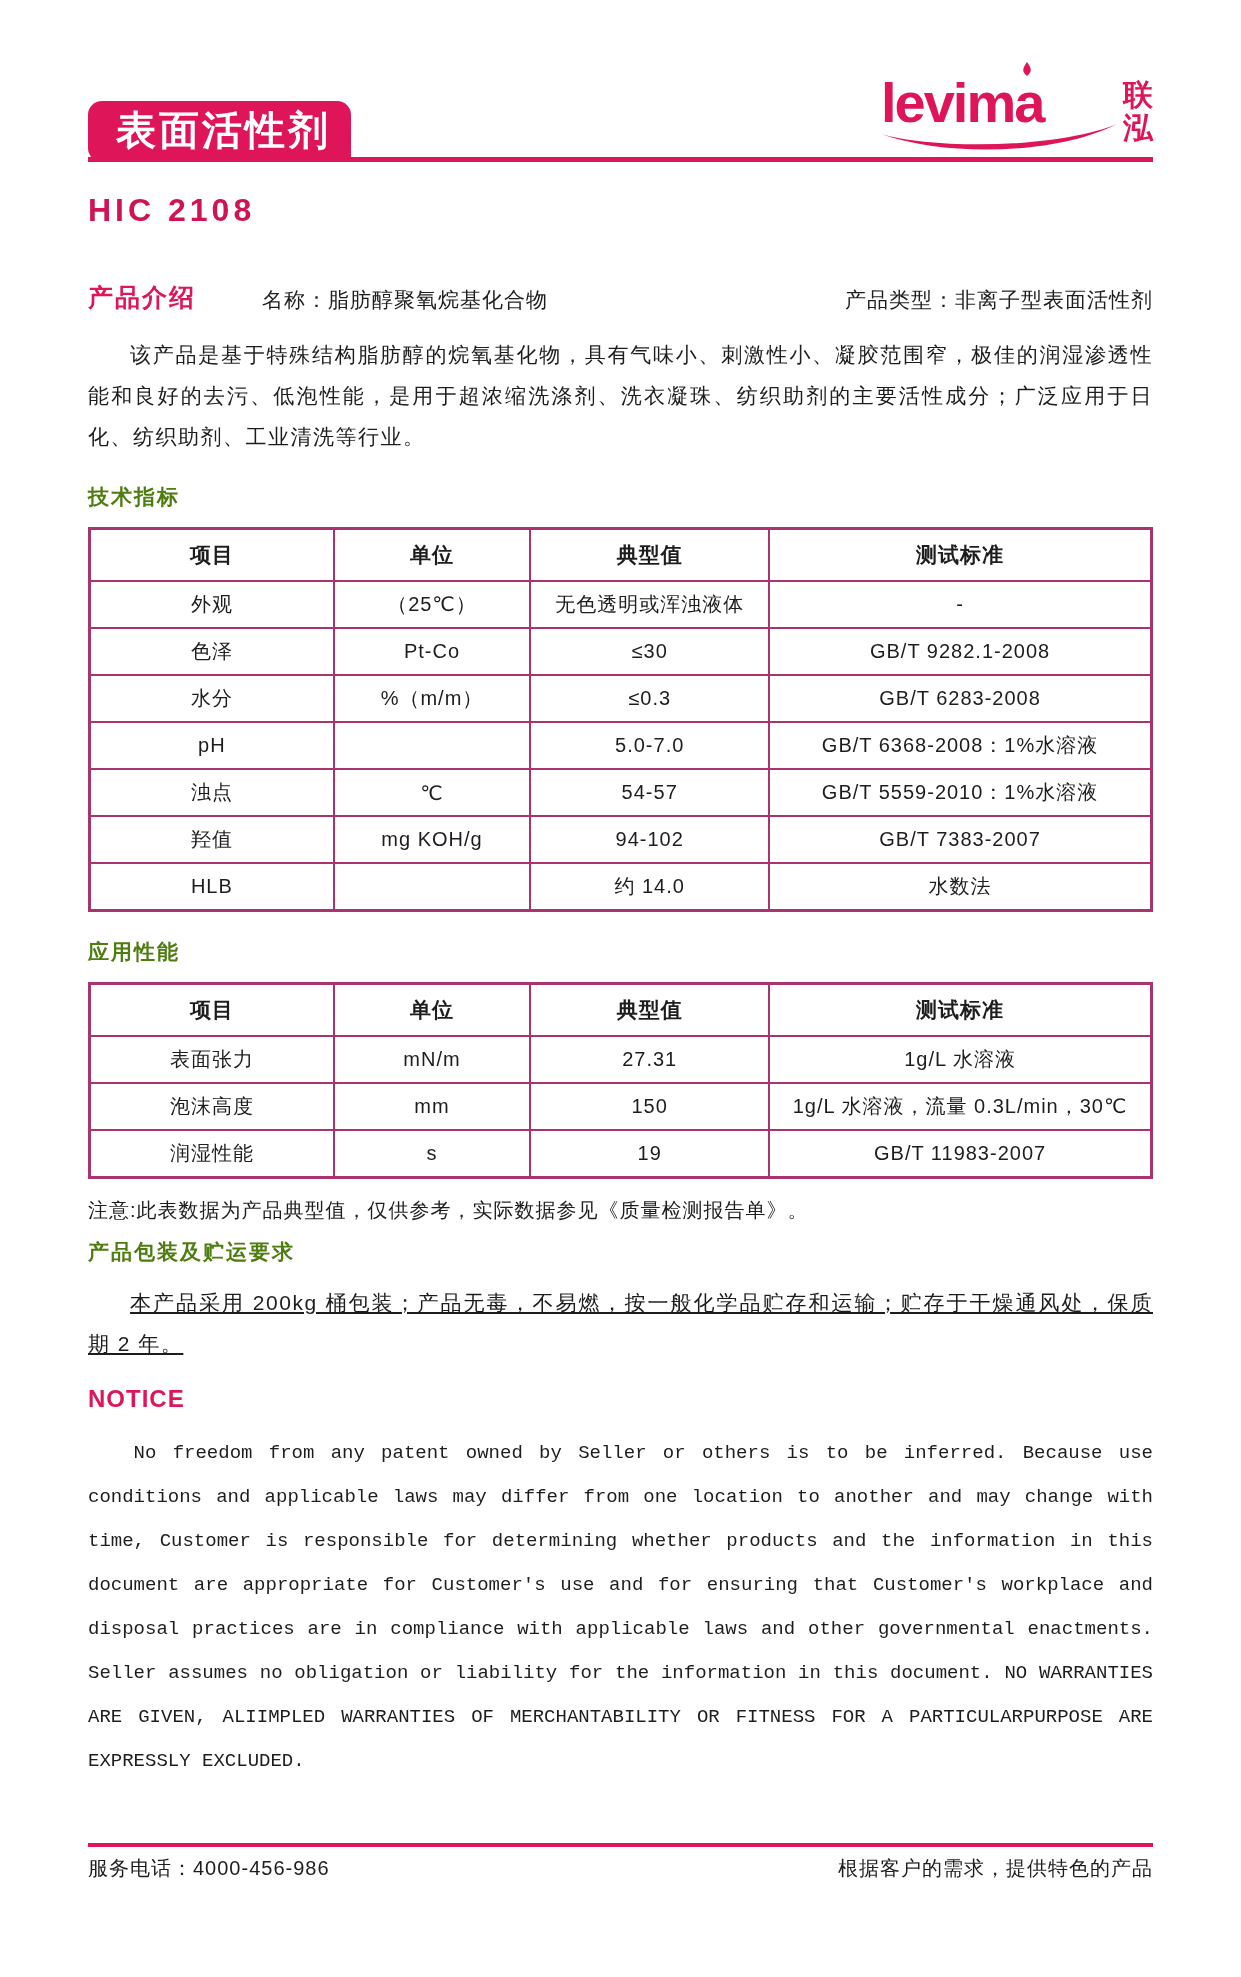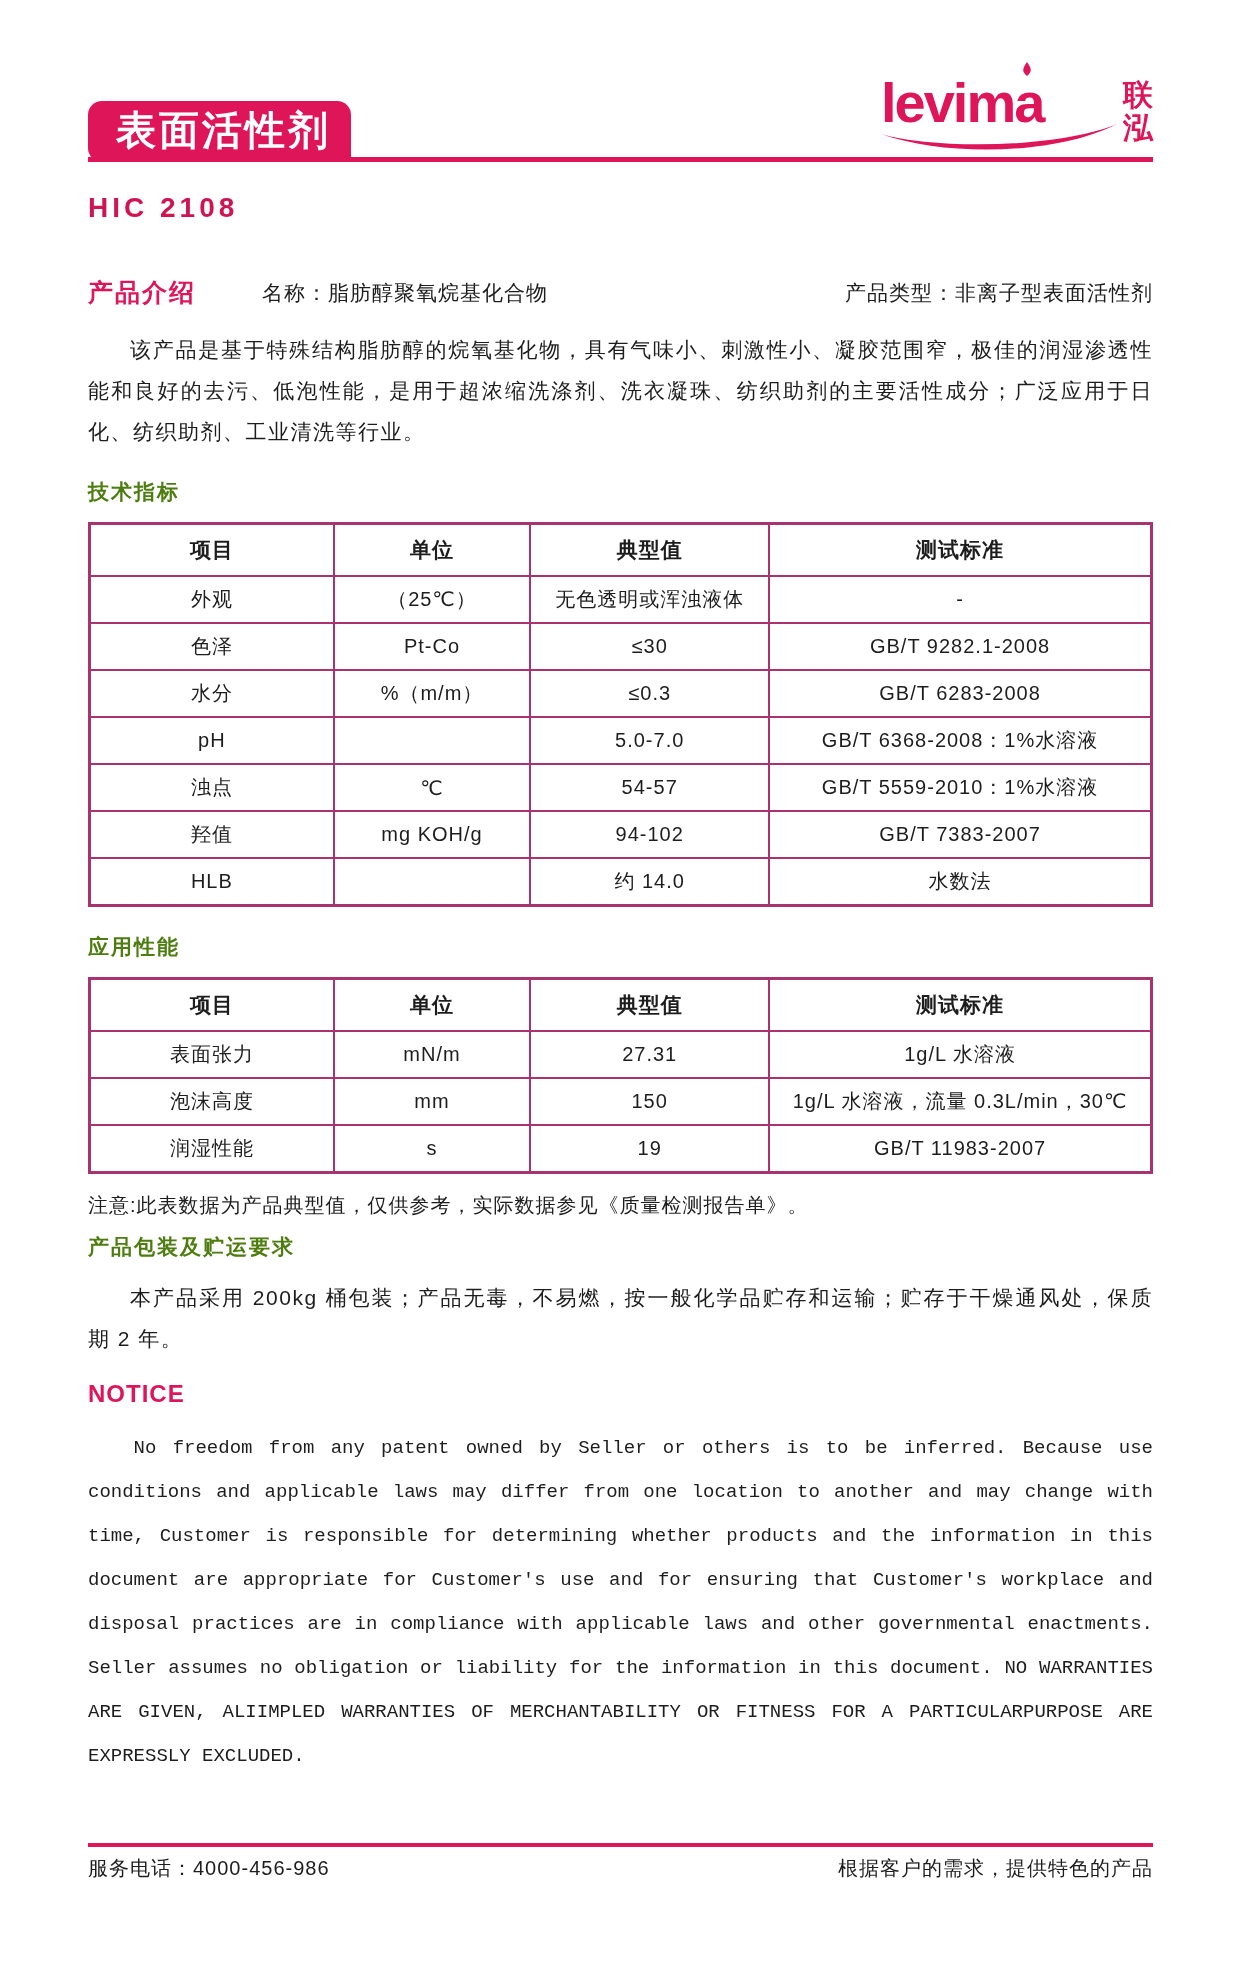--- a/index.html
+++ b/index.html
@@ -20,25 +20,25 @@
   }
   .brand{position:absolute;right:0;bottom:6px;display:flex;align-items:flex-start;}
   .brand-cjk{
     color:#DE1659;font-weight:bold;font-size:30px;line-height:33px;
     margin-left:4px;margin-top:18px;letter-spacing:0;
   }
   .brand-cjk div{display:block;}
 
   
   .product-code{
-    margin-top:30px;color:#D01452;font-size:28px;font-weight:bold;letter-spacing:4px;
-  }
-
-  
-  .intro-row{margin-top:52px;display:flex;align-items:center;}
+    margin-top:30px;color:#D01452;font-size:32px;font-weight:bold;letter-spacing:4px;
+  }
+
+  
+  .intro-row{margin-top:52px;display:flex;align-items:flex-end;}
   .h-section{color:#DE1659;font-size:25px;font-weight:bold;letter-spacing:2px;}
   .intro-name{font-size:21px;margin-left:66px;letter-spacing:1px;}
   .intro-type{font-size:21px;margin-left:auto;letter-spacing:1px;}
 
   .para-cn{
     margin-top:20px;font-size:21px;line-height:41px;letter-spacing:1.5px;
     text-indent:2em;text-align:justify;
   }
 
   
@@ -54,21 +54,21 @@
     font-size:20px;letter-spacing:1px;padding:0 4px;
     overflow:hidden;white-space:nowrap;
   }
   table.spec th{height:50px;font-size:21px;font-weight:bold;}
   table.spec td{height:45px;font-weight:normal;}
 
   .note-line{margin-top:18px;font-size:20px;letter-spacing:1px;}
 
   .para-pack{
     margin-top:16px;font-size:21px;line-height:41px;letter-spacing:1.5px;
-    text-indent:2em;text-align:justify;
+    text-indent:2em;text-align:justify;text-decoration:underline;
   }
 
   .notice-head{margin-top:16px;color:#DE1659;font-size:24px;font-weight:bold;letter-spacing:1px;}
   .para-en{
     margin-top:18px;font-family:"Liberation Mono","DejaVu Sans Mono",monospace;
     font-size:19px;line-height:44px;text-align:justify;text-indent:4ch;
     letter-spacing:0;
   }
 
   

